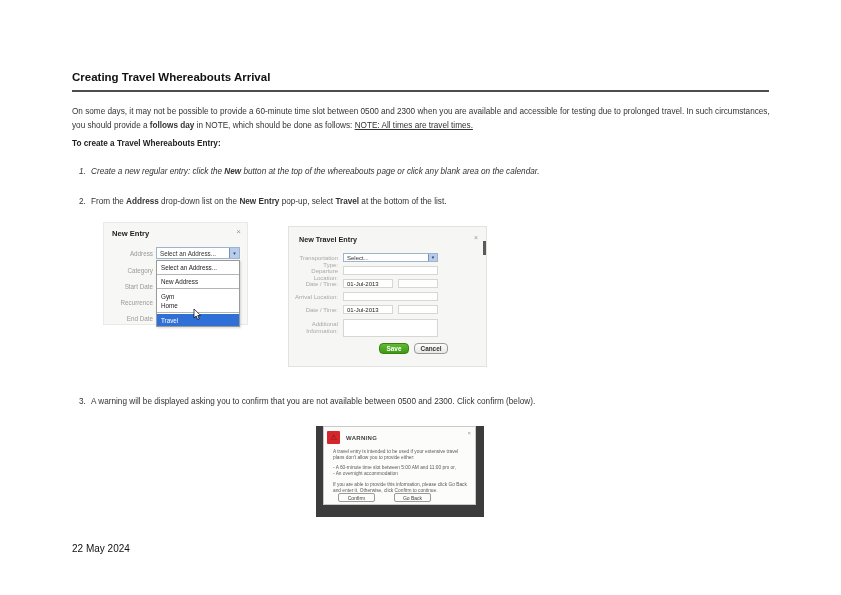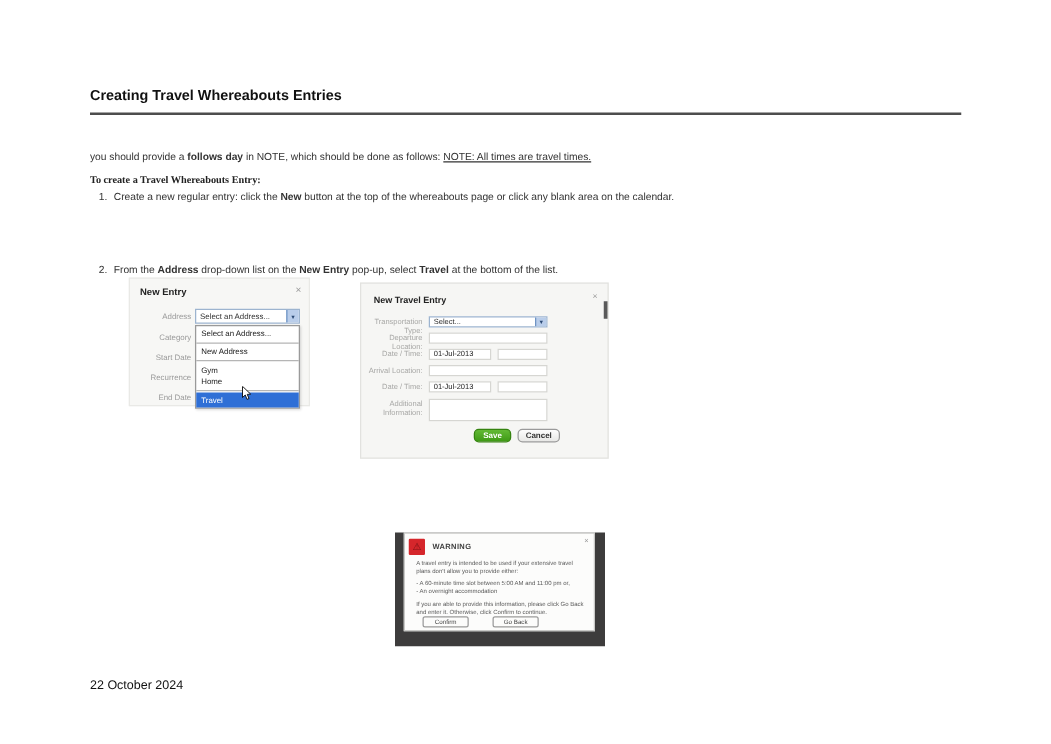--- a/index.html
+++ b/index.html
@@ -15,26 +15,26 @@
     font-size:11.5px; font-weight:bold; color:#111;
     padding-bottom:7px; border-bottom:2px solid #4d4d4d;
   }
   .intro {
     position:absolute; left:72px; top:105px; width:700px;
     font-size:8.2px; line-height:14px; color:#333;
   }
   .intro .note { text-decoration:underline; }
   .steps-heading {
     position:absolute; left:72px; top:139px;
-    font-size:8.2px; font-weight:bold; color:#222;font-family:Liberation Serif, serif;
+    font-size:8.2px; font-weight:bold; color:#222;
   }
   .step { position:absolute; left:79px; width:690px; font-size:8.2px; color:#333; }
   .step .num { display:inline-block; width:12px; }
-  #step1 { top:153px; }
-  #step2 { top:197px;margin-top:14px; }
+  #step1 { top:167px;font-style:italic; }
+  #step2 { top:197px; }
   #step3 { top:397px; }
   .doc-footer { position:absolute; left:72px; top:543px; font-size:10px; color:#111; }
 
   
   .dlg1 {
     position:absolute; left:103px; top:222px; width:145px; height:103px;
     background:#f7f7f5; border:1px solid #e9e9e6; font-size:6.3px;
   }
   .dlg1 .dlg-title { position:absolute; left:8px; top:6px; font-size:7.6px; font-weight:bold; color:#222; }
   .dlg1 .dlg-close { position:absolute; right:6px; top:4px; font-size:8px; color:#999; cursor:default; }
@@ -109,24 +109,24 @@
     color:#444; font-size:5px; display:flex; align-items:center; justify-content:center;
   }
   #warn-confirm { left:14px; }
   #warn-goback { left:70px; }
 </style>
 </head>
 <body>
 
 <div class="page">
 
-  <div class="doc-title">Creating Travel Whereabouts Entries</div>
+  <div class="doc-title">Creating Travel Whereabouts Arrival</div>
 
   <div class="intro">
-    <br>
+    <span>On some days, it may not be possible to provide a 60-minute time slot between 0500 and 2300 when you are available and accessible for testing due to prolonged travel.  In such circumstances,</span><br>
     <span>you should provide a </span><b>follows day</b><span> in NOTE, which should be done as follows: </span><span class="note">NOTE: All times are travel times.</span>
   </div>
 
   <div class="steps-heading">To create a Travel Whereabouts Entry:</div>
 
   <div class="step" id="step1">
     <span class="num">1.</span><span>Create a new regular entry: click the </span><b>New</b><span> button at the top of the whereabouts page or click any blank area on the calendar.</span>
   </div>
 
   <div class="step" id="step2">
@@ -189,32 +189,35 @@
     <div class="lbl" style="top:94px;">
       <span>Additional</span><br>
       <span>Information:</span>
     </div>
     <div class="inp" style="left:54px; top:92px; width:95px; height:18px; align-items:flex-start;"></div>
 
     <div class="btn-save">Save</div>
     <div class="btn-cancel">Cancel</div>
   </div>
 
+  <div class="step" id="step3">
+    <span class="num">3.</span><span>A warning will be displayed asking you to confirm that you are not available between 0500 and 2300. Click confirm (below).</span>
+  </div>
 
   <div class="warn-shot">
     <div class="warn-dialog">
       <div class="warn-icon">⚠</div>
       <div class="warn-title">WARNING</div>
       <div class="warn-close">×</div>
       <div class="warn-body">
         <div class="wp">A travel entry is intended to be used if your extensive travel plans don't allow you to provide either:</div>
         <div>- A 60-minute time slot between 5:00 AM and 11:00 pm or,</div>
         <div class="wp">- An overnight accommodation</div>
         <div>If you are able to provide this information, please click Go Back and enter it. Otherwise, click Confirm to continue.</div>
       </div>
       <div class="warn-btn" id="warn-confirm">Confirm</div>
       <div class="warn-btn" id="warn-goback">Go Back</div>
     </div>
   </div>
 
-  <div class="doc-footer">22 October 2024</div>
+  <div class="doc-footer">22 May 2024</div>
 
 </div>
 
 </body></html>

